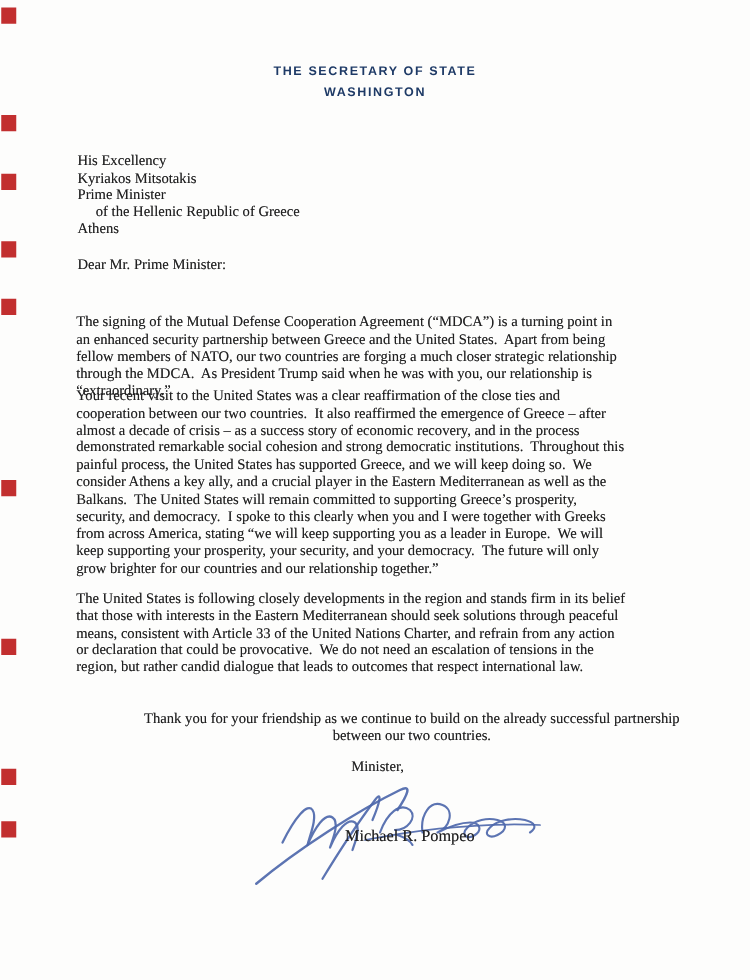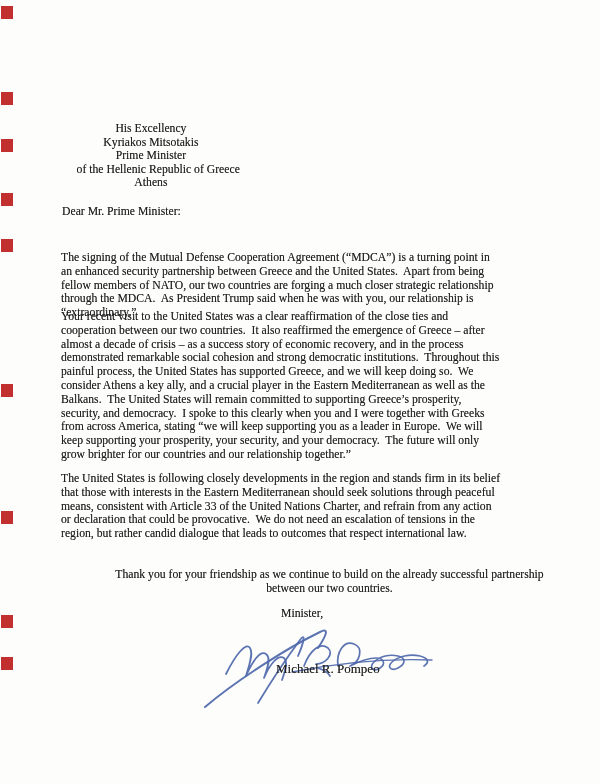--- a/index.html
+++ b/index.html
@@ -33,21 +33,20 @@
     font-size: 10px;
     letter-spacing: 1.3px;
     margin-top: 6px;
   }
   .recipient {
     position: absolute;
     left: 62px; top: 122px;
     font-size: 11.7px;
     line-height: 13.6px;
     white-space: pre-wrap;
-    text-align: center;
   }
   .salutation {
     position: absolute;
     left: 62px; top: 205px;
     font-size: 11.7px;
   }
   .para {
     position: absolute;
     left: 61px;
     width: 537px;
@@ -107,20 +106,24 @@
       <div class="red-mark" style="top: 92px;"></div>
       <div class="red-mark" style="top: 139px;"></div>
       <div class="red-mark" style="top: 193px;"></div>
       <div class="red-mark" style="top: 239px;"></div>
       <div class="red-mark" style="top: 384px;"></div>
       <div class="red-mark" style="top: 511px;"></div>
       <div class="red-mark" style="top: 615px;"></div>
       <div class="red-mark" style="top: 657px;"></div>
     </div>
 
+  <div class="letterhead">
+    <div class="letterhead-line1">THE SECRETARY OF STATE</div>
+    <div class="letterhead-line2">WASHINGTON</div>
+  </div>
 
   <div class="recipient">His Excellency
 Kyriakos Mitsotakis
 Prime Minister
      of the Hellenic Republic of Greece
 Athens</div>
 
   <div class="salutation">Dear Mr. Prime Minister:</div>
 
   <div class="para para-1">The signing of the Mutual Defense Cooperation Agreement (“MDCA”) is a turning point in

